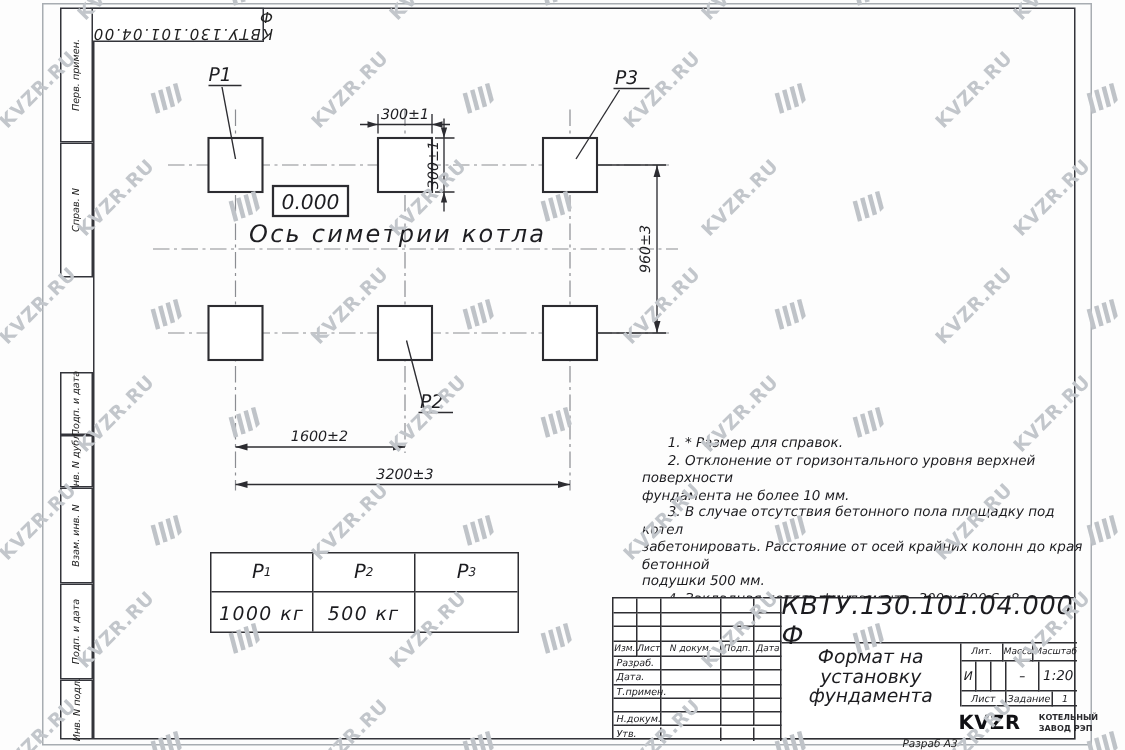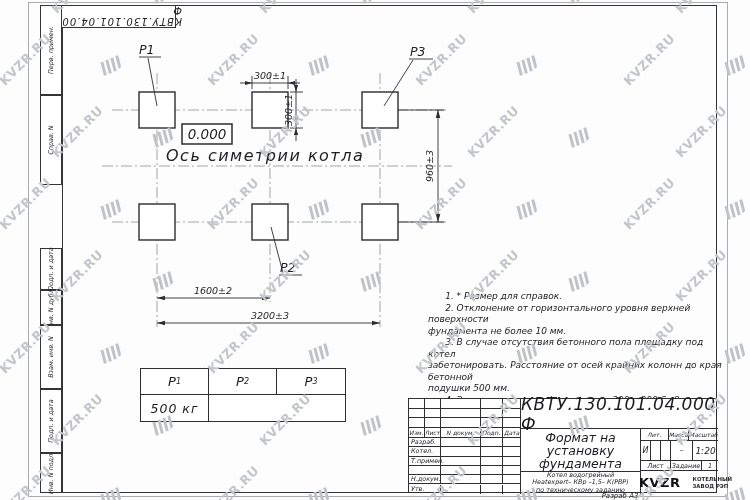--- a/index.html
+++ b/index.html
@@ -438,20 +438,21 @@
       <sub>1</sub>
     </div>
   <div class="lh">
       <span>Р</span>
       <sub>2</sub>
     </div>
   <div class="lh">
       <span>Р</span>
       <sub>3</sub>
     </div>
+  <div class="lv">1000 кг</div>
   <div class="lv">500 кг</div>
 </div>
 
 <div class="abs" id="notes">      1. * Размер для справок.
       2. Отклонение от горизонтального уровня верхней поверхности
 фундамента не более 10 мм.
       3. В случае отсутствия бетонного пола площадку под котел
 забетонировать. Расстояние от осей крайних колонн до края бетонной
 подушки 500 мм.
       4. Закладная деталь фундамента  300 х 300 S=8.
@@ -484,21 +485,21 @@
       <span style="width:22px">Подп.</span>
       <span style="flex:1">Дата</span>
     </div>
     <div class="tb-row" style="top:39px;height:9.3px">
       <span class="sig-label" style="width:32px">Разраб.</span>
       <span style="width:40px"></span>
         <span style="width:22px"></span>
         <span style="flex:1"></span>
     </div>
     <div class="tb-row" style="top:48.3px;height:9.3px">
-      <span class="sig-label" style="width:32px">Котел.</span>
+      <span class="sig-label" style="width:32px">Дата.</span>
       <span style="width:40px"></span>
         <span style="width:22px"></span>
         <span style="flex:1"></span>
     </div>
     <div class="tb-row" style="top:57.6px;height:9.3px">
       <span class="sig-label" style="width:32px">Т.примен.</span>
       <span style="width:40px"></span>
         <span style="width:22px"></span>
         <span style="flex:1"></span>
     </div>
@@ -519,23 +520,20 @@
       <span style="width:40px;border-bottom:none"></span>
         <span style="width:22px;border-bottom:none"></span>
         <span style="flex:1;border-bottom:none"></span>
     </div>
   </div>
 
   <div class="cell" id="tb-num">КВТУ.130.101.04.000  Ф</div>
   <div class="cell" id="tb-name">Формат на
 установку
 фундамента</div>
-  <div class="cell" id="tb-model">Котел водогрейный
-Heatexpert– КВр –1,5– К(РВР)
-по техническому заданию</div>
 
   <div class="rc" style="left:232px;top:30px;width:77px;height:12px">
     <span style="width:30px;font-size:6px">Лит.</span>
     <span style="width:22px;font-size:6px">Масса</span>
     <span style="flex:1;font-size:6px">Масштаб</span>
   </div>
   <div class="rc" style="left:232px;top:42px;width:77px;height:20px">
     <span style="width:10px;font-size:8px">И</span>
     <span style="width:10px"></span>
     <span style="width:10px"></span>

